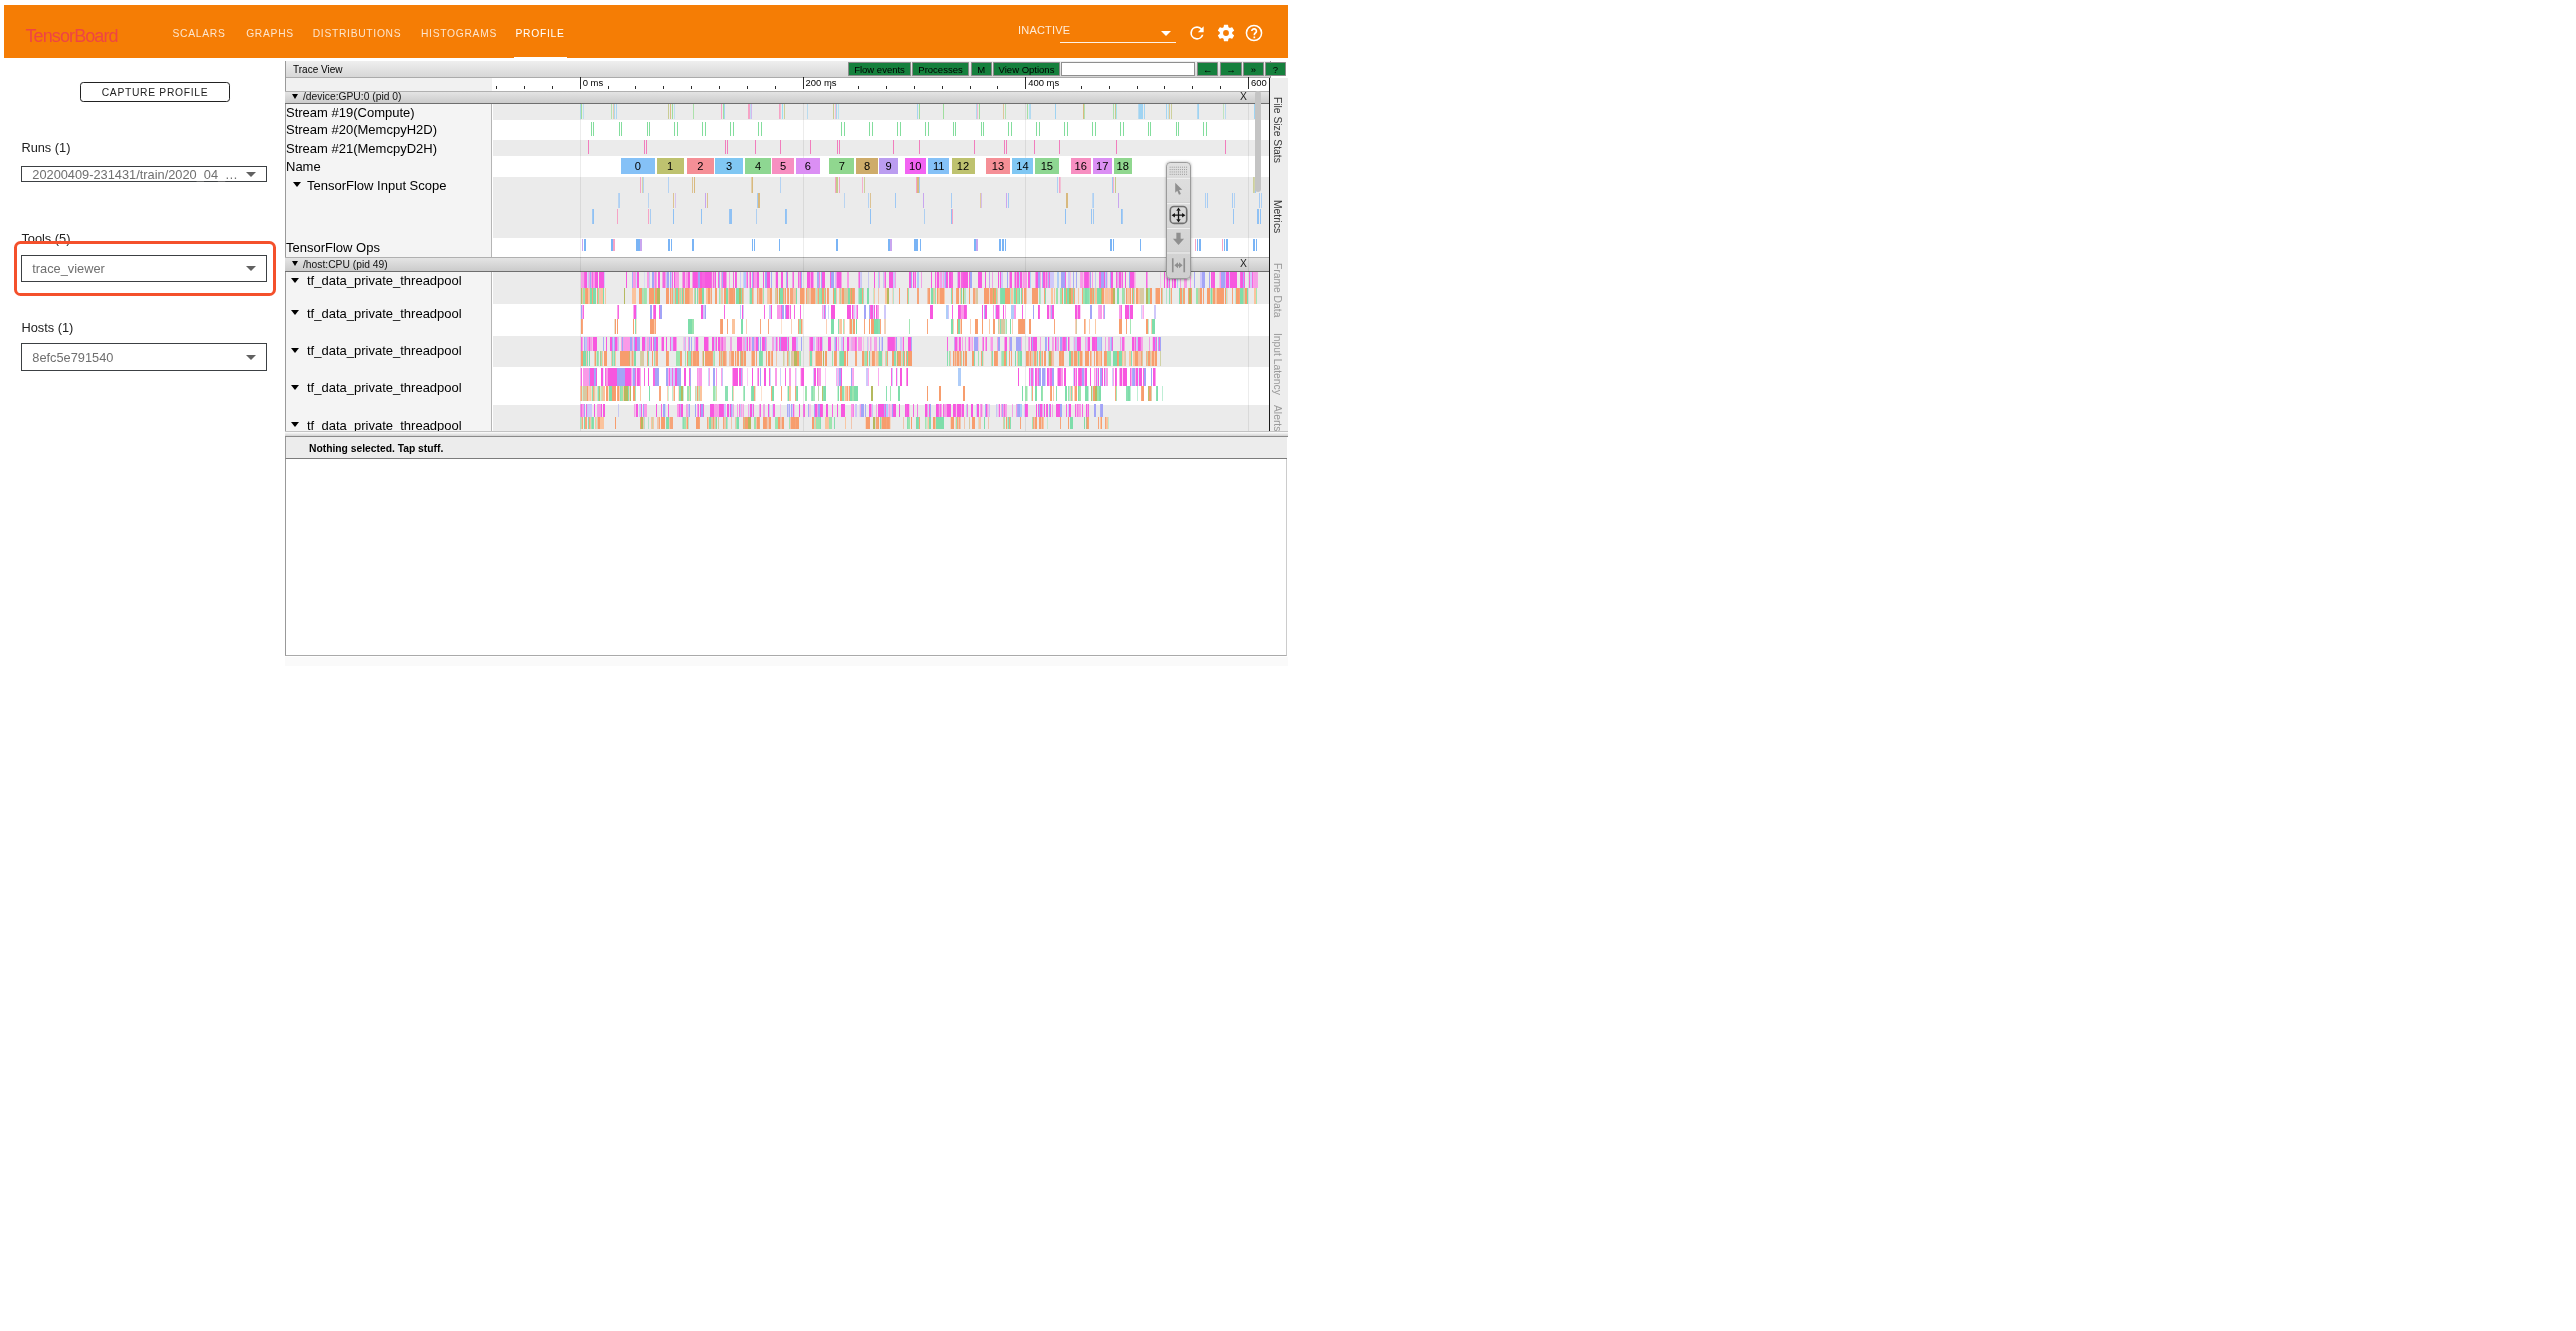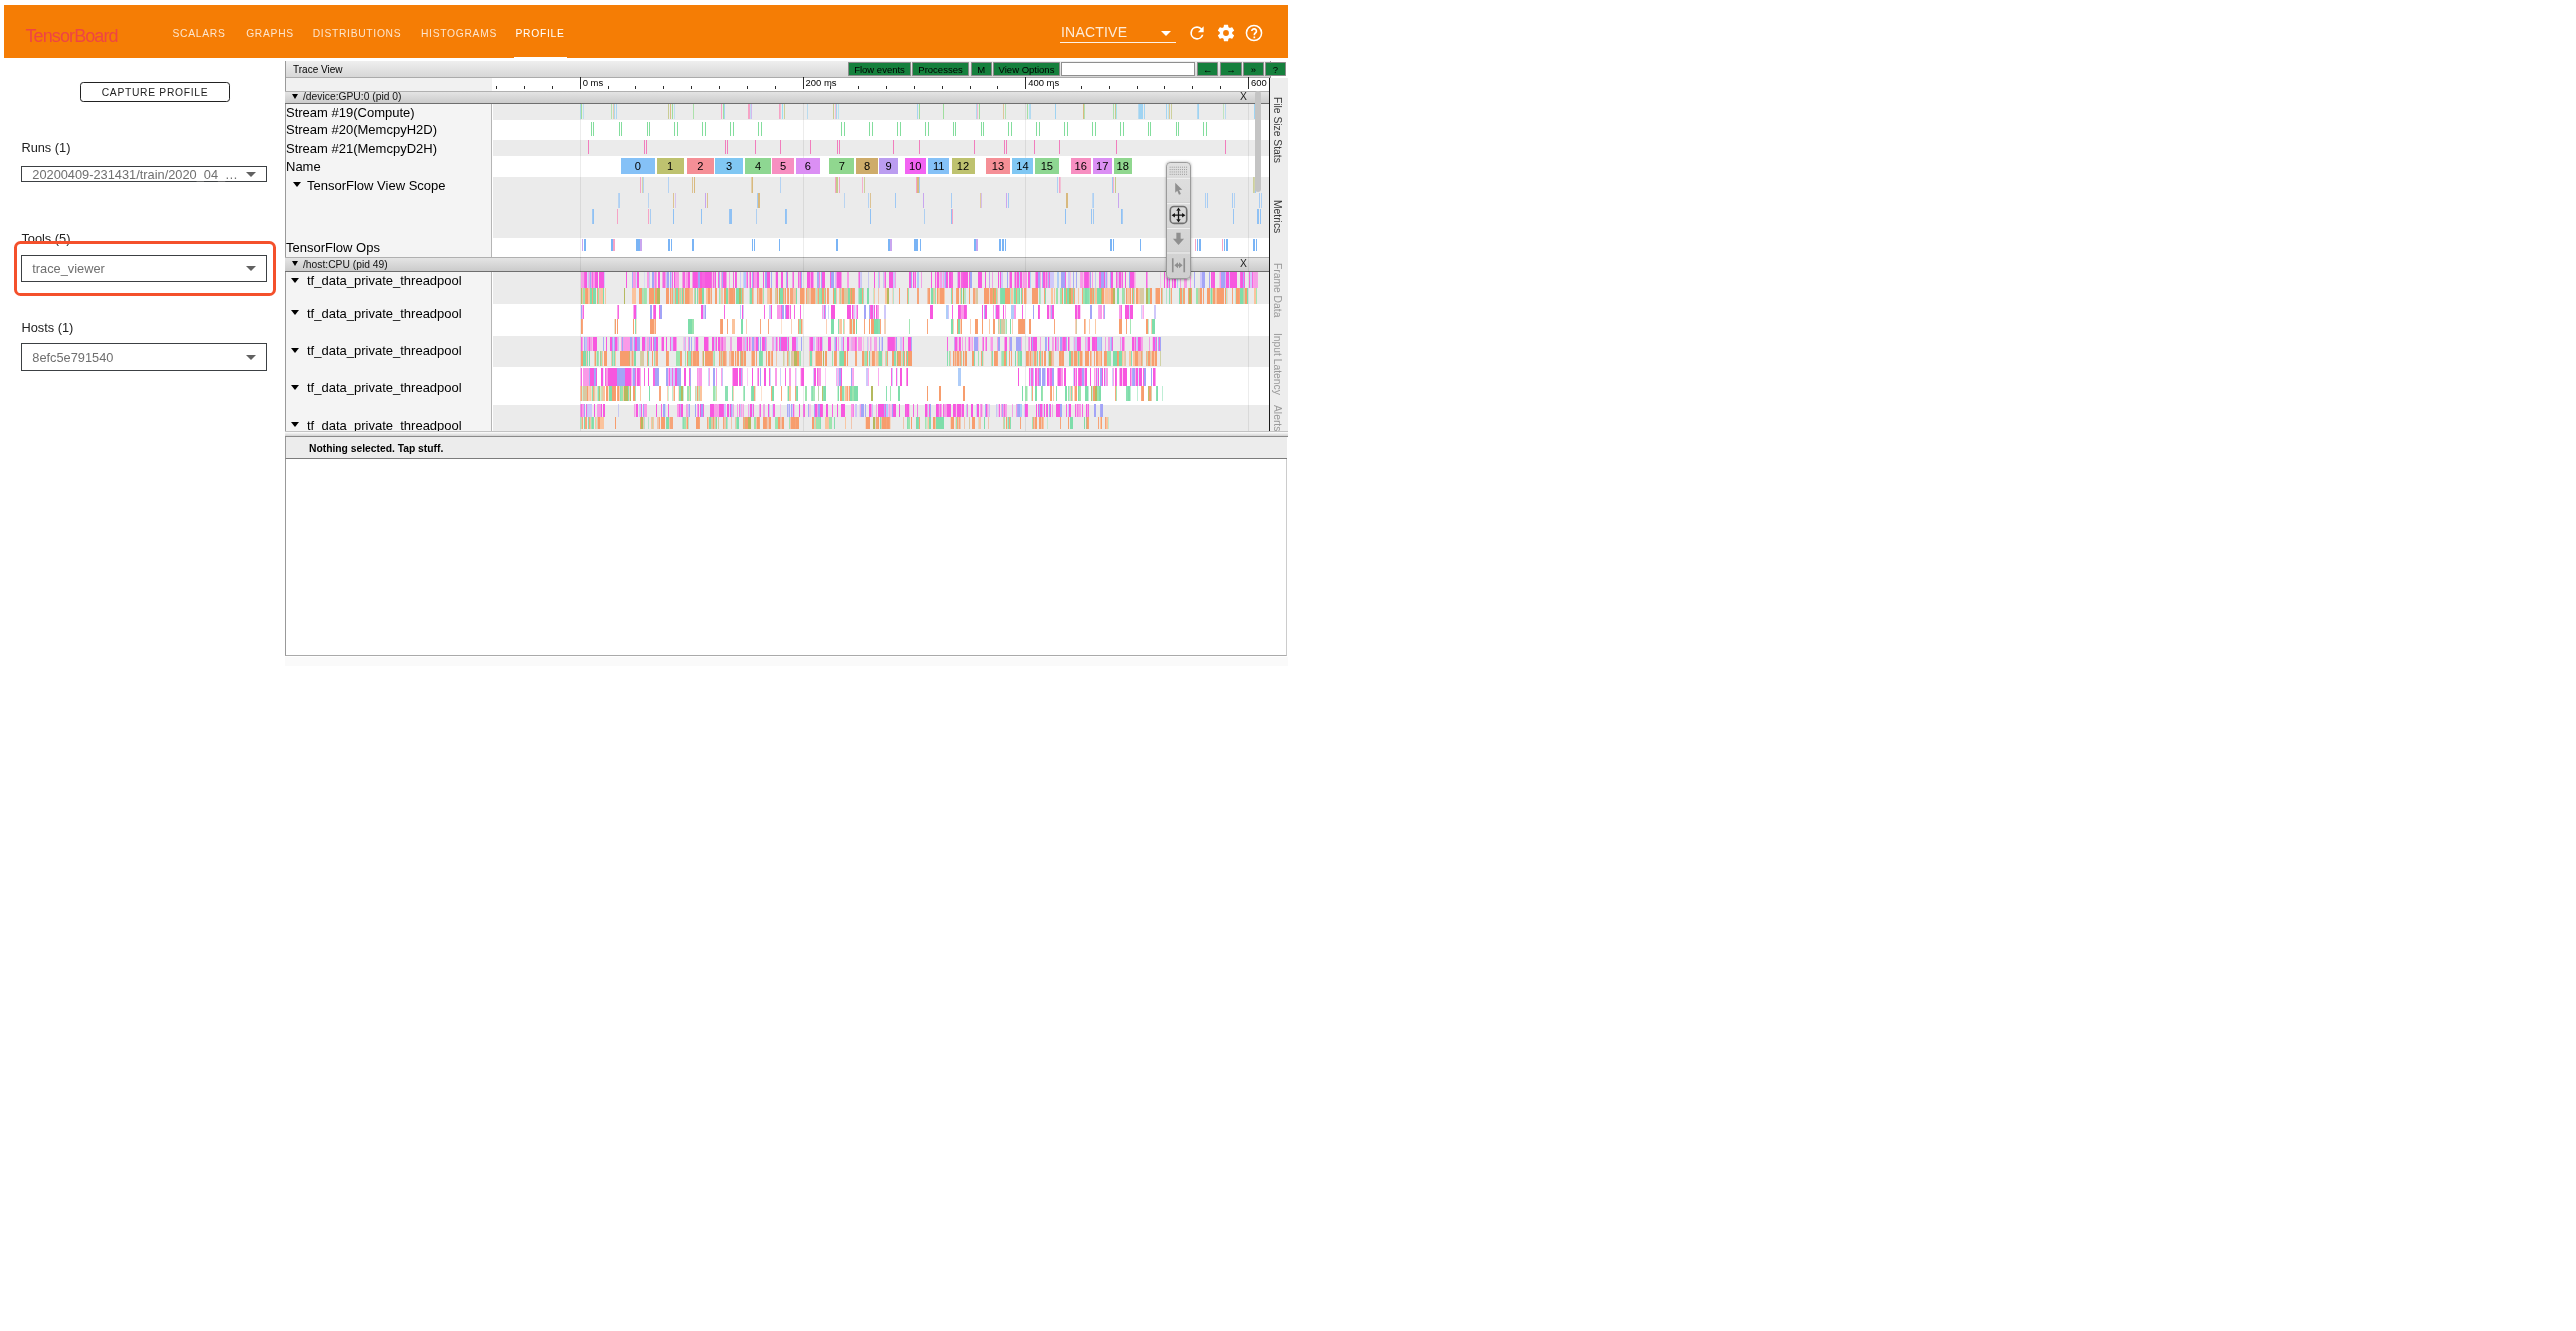--- a/index.html
+++ b/index.html
@@ -15,21 +15,21 @@
 <body>
 
 <div class="a" style="left:4.1px;top:5.4px;width:1284px;height:53px;background:#f57d05"></div>
 <div class="a" style="left:25.5px;top:25.5px;font-size:18px;letter-spacing:-0.9px;color:#ef4444;">TensorBoard</div>
 <div class="a" style="left:199px;top:28px;transform:translateX(-50%);font-size:10.3px;letter-spacing:0.7px;color:rgba(255,255,255,.8)">SCALARS</div>
 <div class="a" style="left:270px;top:28px;transform:translateX(-50%);font-size:10.3px;letter-spacing:0.7px;color:rgba(255,255,255,.8)">GRAPHS</div>
 <div class="a" style="left:357px;top:28px;transform:translateX(-50%);font-size:10.3px;letter-spacing:0.7px;color:rgba(255,255,255,.8)">DISTRIBUTIONS</div>
 <div class="a" style="left:459px;top:28px;transform:translateX(-50%);font-size:10.3px;letter-spacing:0.7px;color:rgba(255,255,255,.8)">HISTOGRAMS</div>
 <div class="a" style="left:540px;top:28px;transform:translateX(-50%);font-size:10.3px;letter-spacing:0.7px;color:#fff">PROFILE</div>
 <div class="a" style="left:514px;top:57px;width:53px;height:2.5px;background:#fff"></div>
-<div class="a" style="left:1061px;top:24px;font-size:14px;letter-spacing:0.2px;color:rgba(255,255,255,.85)">INACTIVE</div>
+<div class="a" style="left:1018px;top:24px;font-size:11px;letter-spacing:0.2px;color:rgba(255,255,255,.85)">INACTIVE</div>
 <div class="a" style="left:1161px;top:30.5px;width:0;height:0;border-left:5px solid transparent;border-right:5px solid transparent;border-top:5.8px solid #fff"></div>
 <div class="a" style="left:1060px;top:42px;width:116px;height:0.8px;background:rgba(255,255,255,.9)"></div>
 <svg class="a" style="left:1187px;top:23px" width="20" height="20" viewBox="0 0 24 24">
     <path fill="#fff" d="M17.65 6.35A7.95 7.95 0 0 0 12 4a8 8 0 1 0 7.73 10h-2.08A6 6 0 1 1 12 6c1.66 0 3.14.69 4.22 1.78L13 11h7V4l-2.35 2.35z"></path>
   </svg>
 <svg class="a" style="left:1216px;top:23px" width="20" height="20" viewBox="0 0 24 24">
     <path fill="#fff" d="M19.43 12.98c.04-.32.07-.64.07-.98s-.03-.66-.07-.98l2.11-1.65a.5.5 0 0 0 .12-.64l-2-3.46a.5.5 0 0 0-.61-.22l-2.49 1a7.03 7.03 0 0 0-1.69-.98l-.38-2.65A.49.49 0 0 0 14 2h-4a.49.49 0 0 0-.49.42l-.38 2.65c-.61.25-1.17.59-1.69.98l-2.49-1a.5.5 0 0 0-.61.22l-2 3.46a.5.5 0 0 0 .12.64l2.11 1.65c-.04.32-.07.65-.07.98s.03.66.07.98l-2.11 1.65a.5.5 0 0 0-.12.64l2 3.46c.12.22.39.3.61.22l2.49-1c.52.39 1.08.73 1.69.98l.38 2.65c.03.24.24.42.49.42h4c.25 0 .46-.18.49-.42l.38-2.65c.61-.25 1.17-.59 1.69-.98l2.49 1c.23.09.49 0 .61-.22l2-3.46a.5.5 0 0 0-.12-.64l-2.11-1.65zM12 15.5A3.5 3.5 0 1 1 12 8.5a3.5 3.5 0 0 1 0 7z"></path>
   </svg>
 <svg class="a" style="left:1244px;top:23px" width="20" height="20" viewBox="0 0 24 24">
     <path fill="#fff" d="M12 2a10 10 0 1 0 0 20 10 10 0 0 0 0-20zm0 18.2A8.2 8.2 0 1 1 20.2 12 8.2 8.2 0 0 1 12 20.2z"></path>
@@ -81,21 +81,21 @@
 <div class="hdr" style="top:257px;height:15px"></div>
 <div class="tri" style="left:292px;top:261px;border-left-width:3.7px;border-right-width:3.7px;border-top-width:5px"></div>
 <div class="a" style="left:303px;top:259px;font-size:10.3px;color:#111">/host:CPU (pid 49)</div>
 <div class="a" style="left:1240px;top:258px;font-size:10.3px;color:#222">X</div>
 
 <div class="lab" style="left:286px;top:105px">Stream #19(Compute)</div>
 <div class="lab" style="left:286px;top:122px">Stream #20(MemcpyH2D)</div>
 <div class="lab" style="left:286px;top:141px">Stream #21(MemcpyD2H)</div>
 <div class="lab" style="left:286px;top:159px">Name</div>
 <div class="tri" style="left:293px;top:182px;border-left-width:4.1px;border-right-width:4.1px;border-top-width:5.4px"></div>
-<div class="lab" style="left:307px;top:178px">TensorFlow View Scope</div>
+<div class="lab" style="left:307px;top:178px">TensorFlow Input Scope</div>
 <div class="lab" style="left:286px;top:240px">TensorFlow Ops</div>
 <div class="tri" style="left:291px;top:278px;border-left-width:4.1px;border-right-width:4.1px;border-top-width:5.4px"></div>
 <div class="lab" style="left:307px;top:273px">tf_data_private_threadpool</div>
 <div class="tri" style="left:291px;top:310px;border-left-width:4.1px;border-right-width:4.1px;border-top-width:5.4px"></div>
 <div class="lab" style="left:307px;top:306px">tf_data_private_threadpool</div>
 <div class="tri" style="left:291px;top:348px;border-left-width:4.1px;border-right-width:4.1px;border-top-width:5.4px"></div>
 <div class="lab" style="left:307px;top:343px">tf_data_private_threadpool</div>
 <div class="tri" style="left:291px;top:385px;border-left-width:4.1px;border-right-width:4.1px;border-top-width:5.4px"></div>
 <div class="lab" style="left:307px;top:380px">tf_data_private_threadpool</div>
 <div class="tri" style="left:291px;top:422px;border-left-width:4.1px;border-right-width:4.1px;border-top-width:5.4px"></div>

